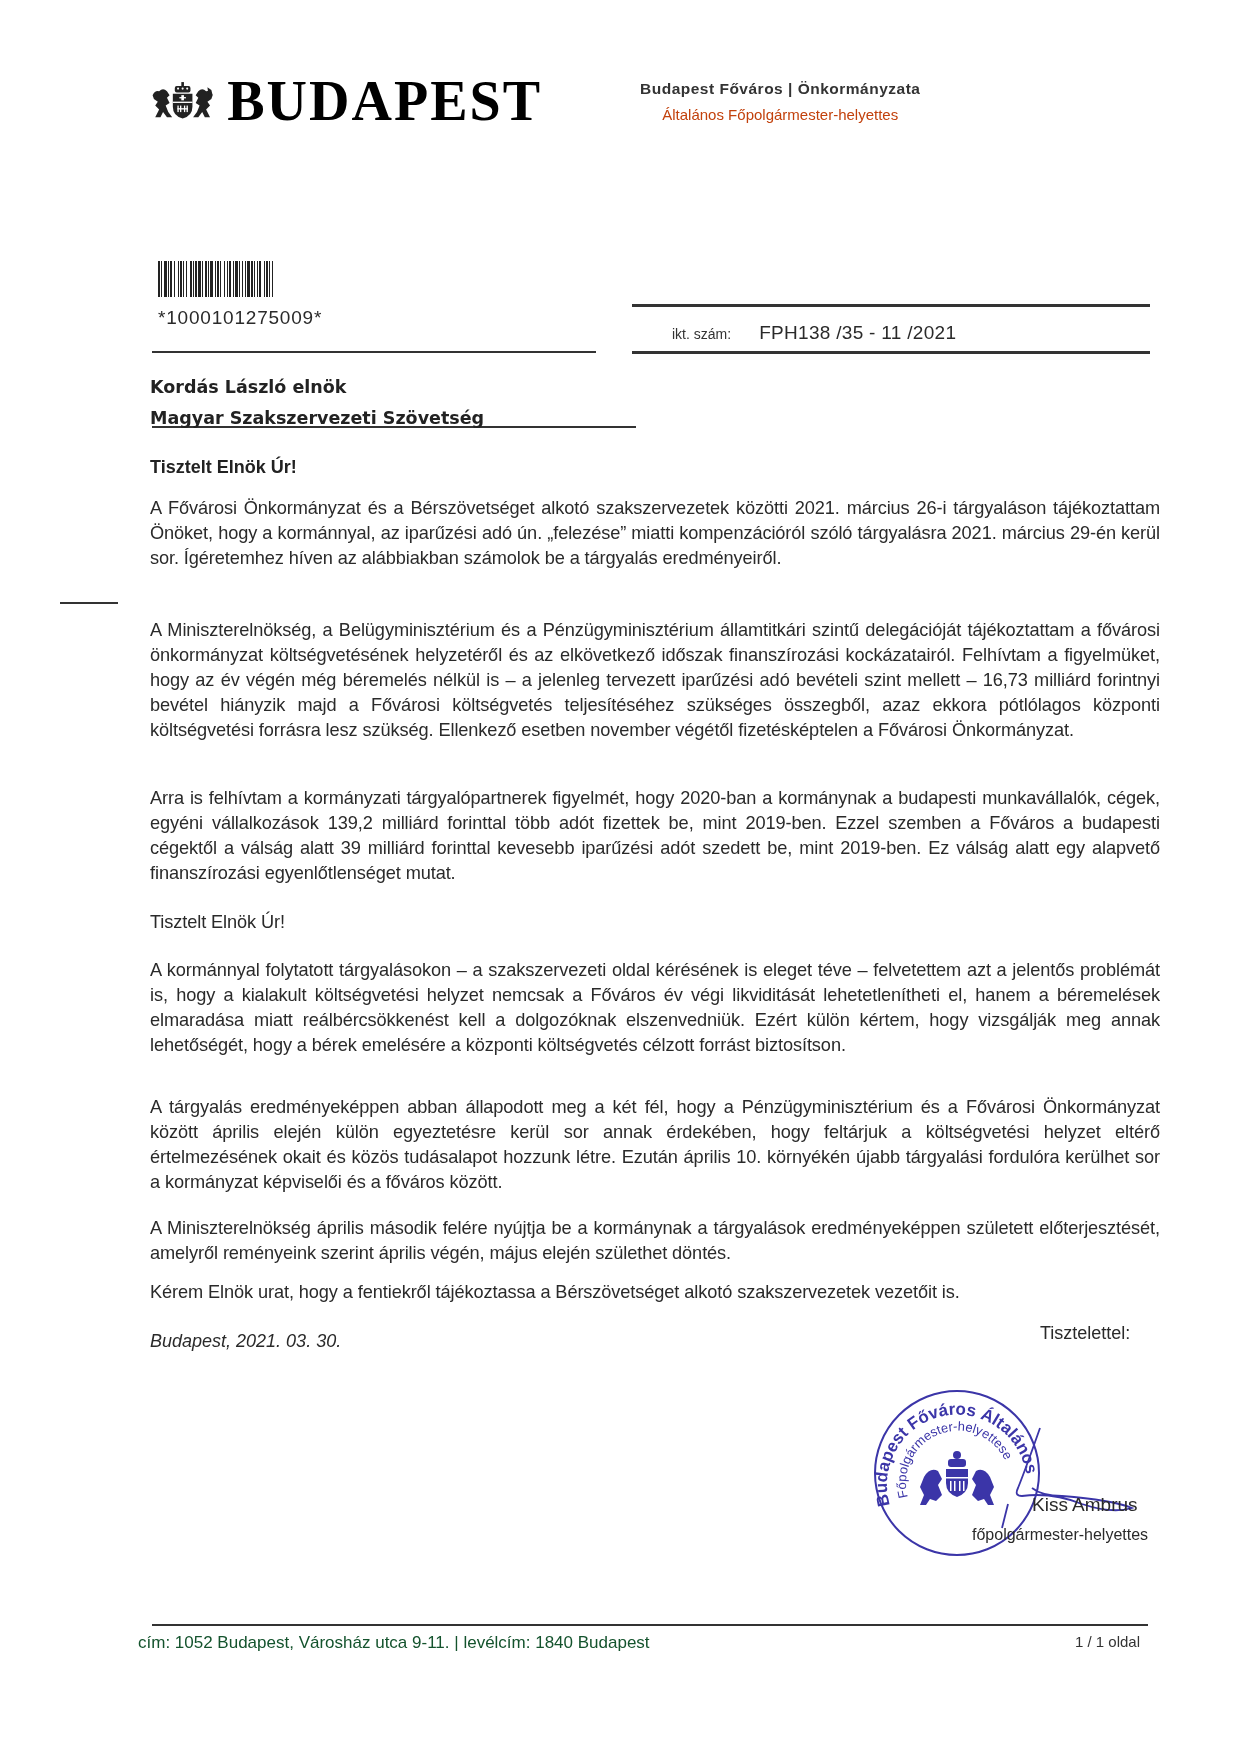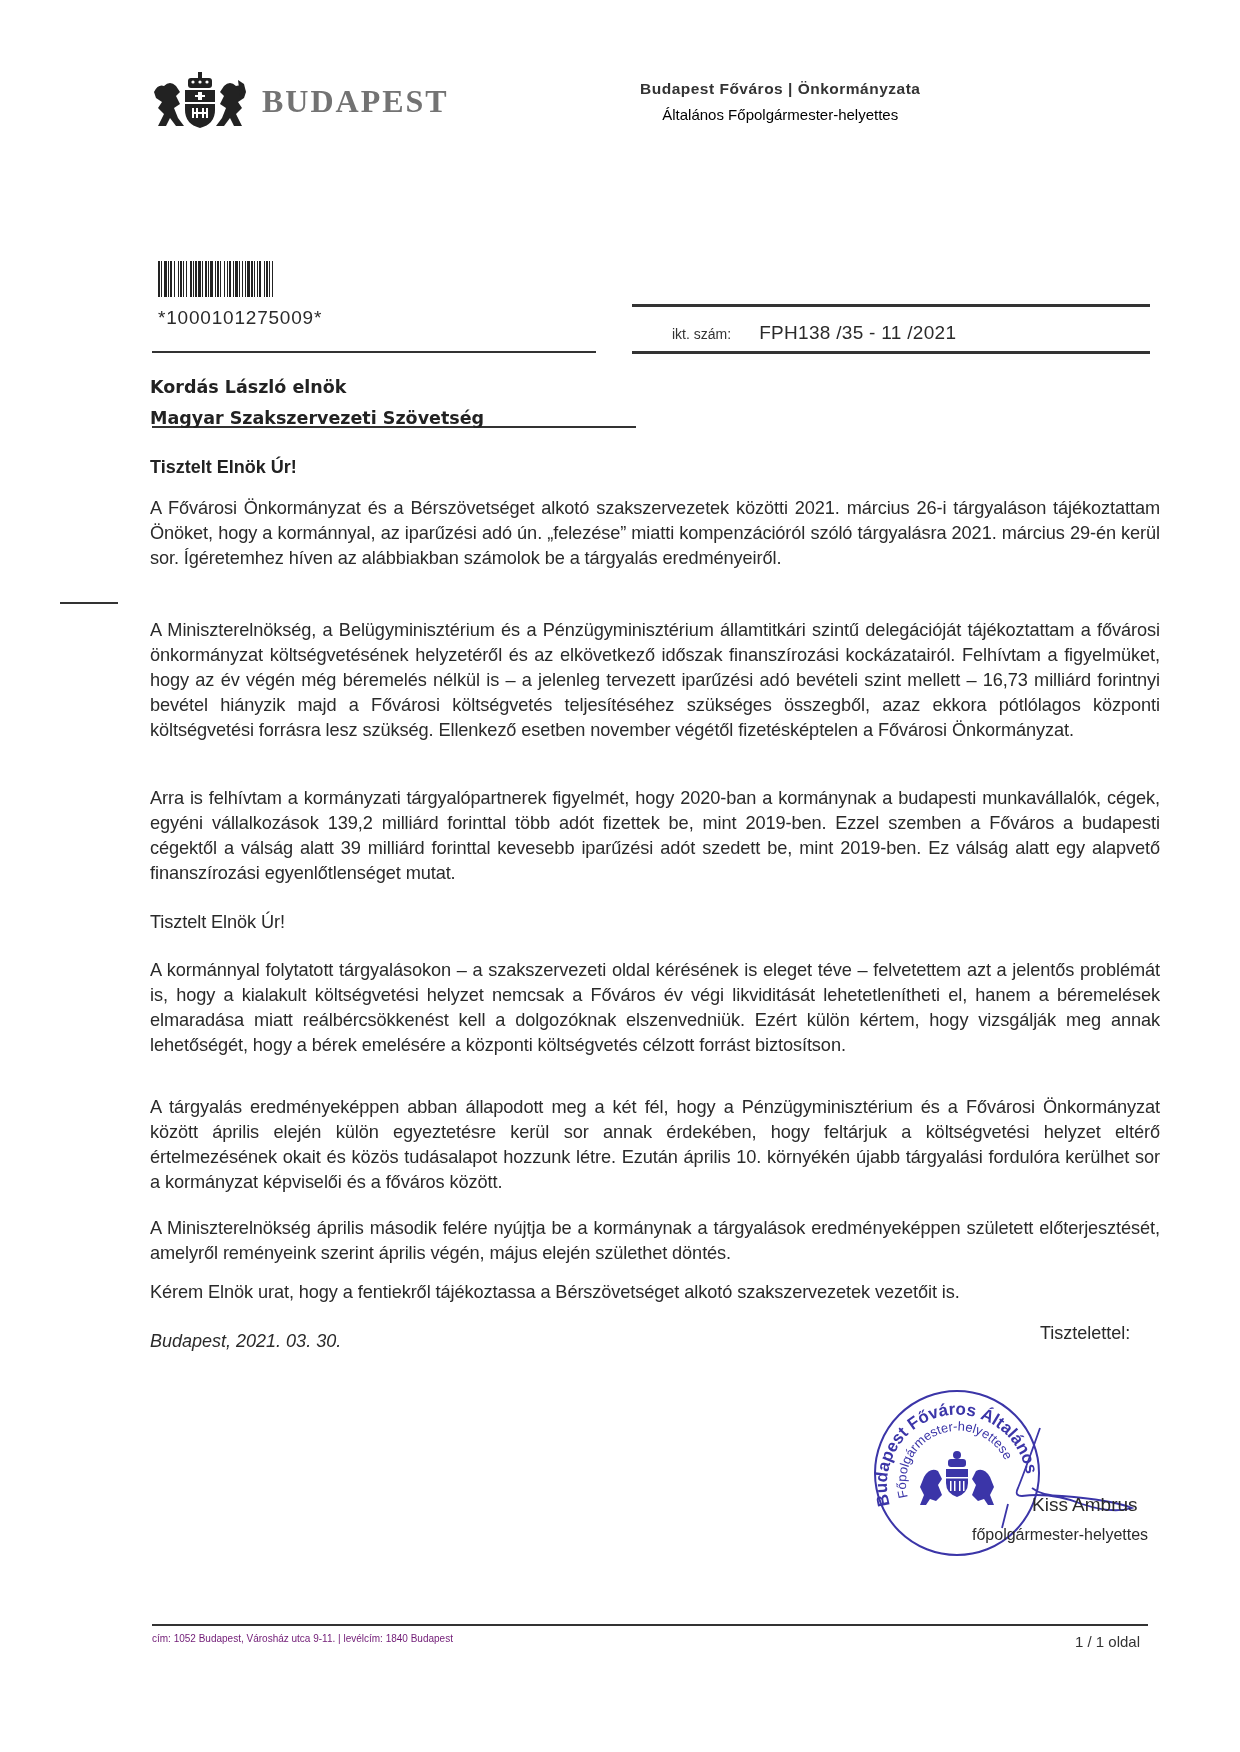--- a/index.html
+++ b/index.html
@@ -3,42 +3,42 @@
   <meta charset="utf-8">
   <style>
     html, body { margin: 0; padding: 0; }
     body {
       width: 1240px; height: 1752px; background: #ffffff; position: relative;
       font-family: "Liberation Sans", sans-serif; color: #2a2a2a; overflow: hidden;
     }
     .abs { position: absolute; }
     .logo { left: 150px; top: 72px; width: 392px; height: 58px; display: flex; align-items: center; }
     .crest { width: 100px; height: 58px; }
-    .wordmark { font-family: "Liberation Serif", serif; font-weight: bold; font-size: 32px; letter-spacing: 2px; color: #737373; margin-left: 12px; line-height: 58px; }
+    .wordmark { font-family: "Liberation Serif", serif; font-weight: bold; font-size: 56px; letter-spacing: 2px; color: #000000; margin-left: 12px; line-height: 58px; }
     .org { left: 640px; top: 80px; text-align: center; }
     .org .l1 { font-weight: bold; font-size: 15.5px; color: #333; letter-spacing: 0.5px; }
-    .org .l2 { font-size: 15px; color: #000000; margin-top: 8px; }
+    .org .l2 { font-size: 15px; color: #c2410c; margin-top: 8px; }
     .barcode { left: 158px; top: 261px; width: 280px; height: 36px; display: flex; align-items: stretch; }
     .barcode span { display: block; background: #222; }
     .barcode-num { left: 158px; top: 307px; font-size: 19px; letter-spacing: 0.8px; color: #2a2a2a; }
     .rule { background: #333; height: 2px; }
     .regno { left: 632px; top: 322px; display: flex; align-items: baseline; }
     .regno .lbl { font-size: 14px; color: #333; margin-right: 28px; padding-left: 40px; }
     .regno .val { font-size: 19px; color: #2a2a2a; letter-spacing: 0.3px; }
     .recipient { left: 150px; top: 372px; font-family: "DejaVu Sans", sans-serif; font-weight: bold; font-size: 17.5px; color: #222; line-height: 31px; }
     .salutation { left: 150px; top: 457px; font-weight: bold; font-size: 18px; color: #222; }
     .body-text { left: 150px; width: 1010px; font-size: 18.2px; line-height: 25px; text-align: justify; color: #2a2a2a; letter-spacing: -0.1px; }
     .p { margin: 0; }
     .date { left: 150px; top: 1331px; font-style: italic; font-size: 18px; }
     .closing { left: 1040px; top: 1323px; font-size: 18px; }
     .signer { left: 1032px; top: 1494px; font-size: 19px; }
     .signer-title { left: 972px; top: 1526px; font-size: 16px; }
     .stamp { left: 868px; top: 1385px; width: 178px; height: 172px; }
     .sig { left: 1000px; top: 1420px; width: 170px; height: 120px; }
-    .footer-addr { left: 152px; top: 1633px; font-size: 10px; color: #701a75; }
+    .footer-addr { left: 138px; top: 1633px; font-size: 17px; color: #14532d; }
     .footer-page { left: 1075px; top: 1633px; font-size: 15px; color: #333; }
     .margin-mark { left: 60px; top: 602px; width: 58px; height: 2px; background: #333; }
   </style>
 </head>
 <body>
 
 <div class="abs logo">
   <svg class="crest" viewBox="0 0 100 58">
 
     <path d="M4 20 q4-8 10-6 q6-6 12 0 l4 6 l-4 4 l4 8 l-6 4 l4 10 l6 8 h-8 l-6-8 l-4 8 h-8 l6-12 l-6-6 l4-6 l-6-4 z" fill="#222"></path>

